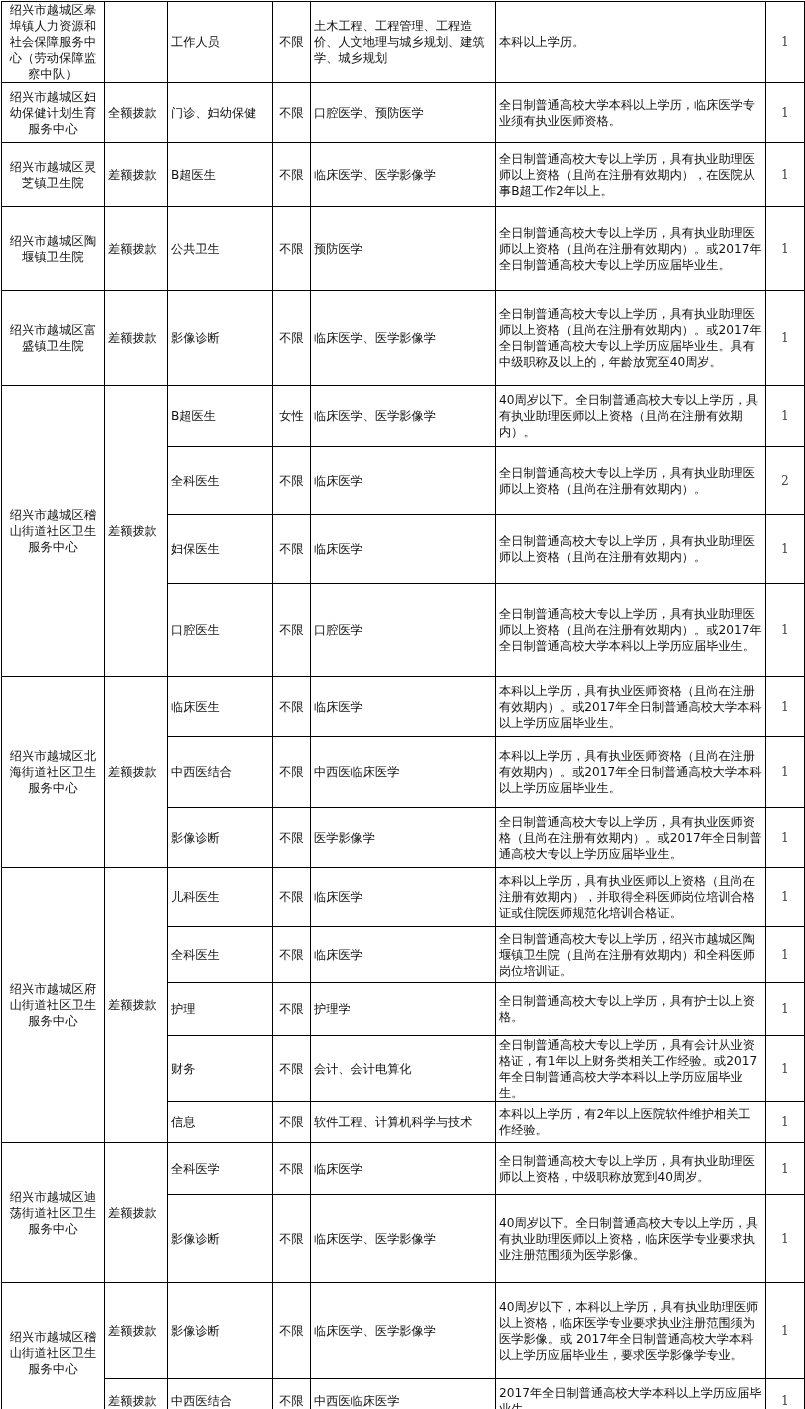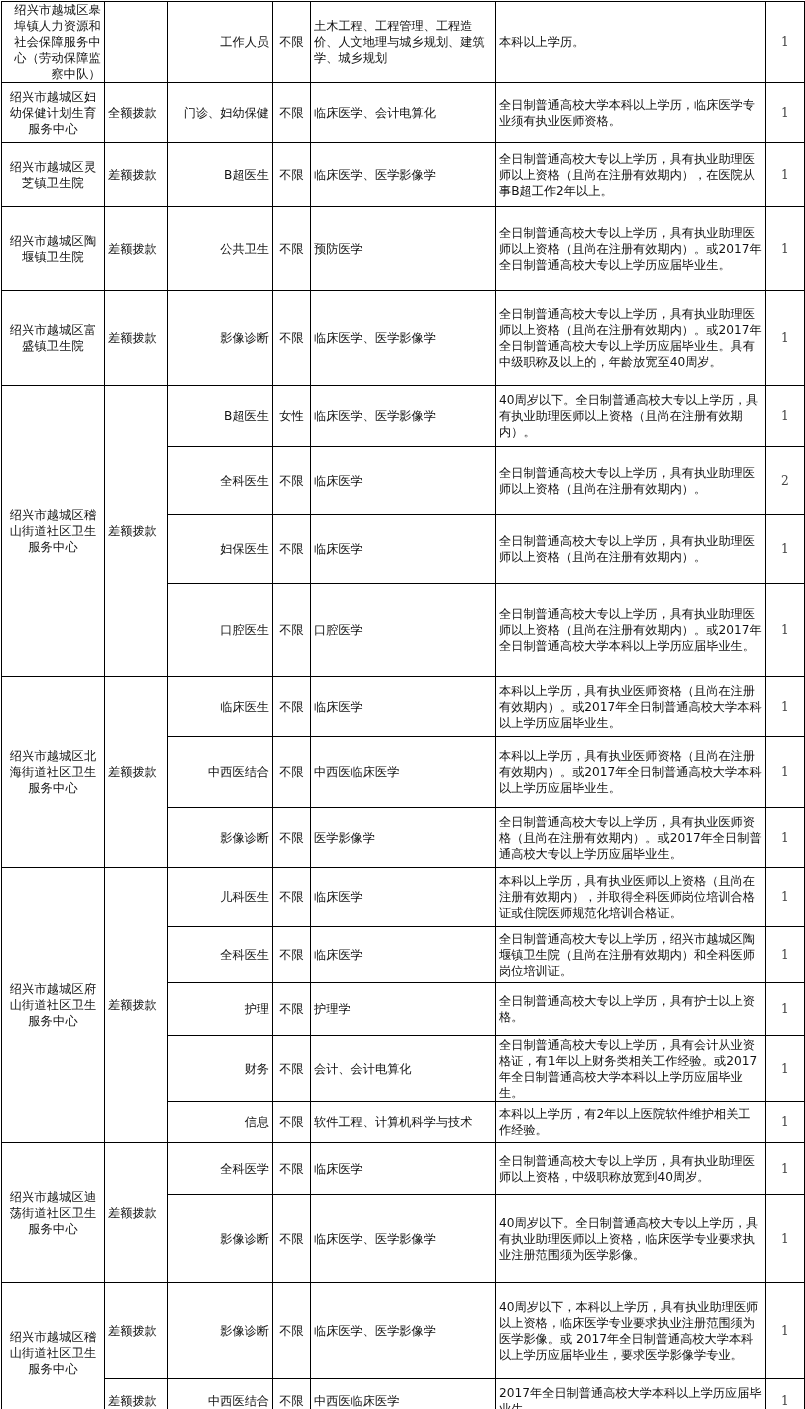--- a/index.html
+++ b/index.html
@@ -3,23 +3,23 @@
   <meta charset="utf-8">
   <style>
     html, body { margin: 0; padding: 0; background: #ffffff; }
     body { width: 805px; height: 1409px; overflow: hidden; position: relative;
            font-family: "DejaVu Sans", "Liberation Sans", sans-serif; color: #111; }
     table.recruit { position: absolute; left: 1px; top: 1px; border-collapse: collapse;
                     table-layout: fixed; width: 803px; }
     table.recruit td { border: 1.5px solid #000; padding: 0 3px; font-size: 12.2px;
                        line-height: 16px; vertical-align: middle; overflow: hidden; }
     td.org { text-align: center; padding: 0 2px; letter-spacing: 0.2px; }
-    td.org.left { text-align: right; }
+    td.org.left { text-align: center; }
     td.fund { text-align: left; }
-    td.pos { text-align: right; }
+    td.pos { text-align: left; }
     td.sex { text-align: center; padding: 0 1px; }
     td.major { text-align: left; }
     td.req { text-align: left; font-size: 12px; line-height: 16px; }
     td.num { text-align: center; font-family: "DejaVu Serif", "Liberation Serif", serif;
              color: #444; font-size: 13px; }
   </style>
 </head>
 <body>
 
 <table class="recruit">
@@ -42,21 +42,21 @@
       <td class="major">土木工程、工程管理、工程造价、人文地理与城乡规划、建筑学、城乡规划</td>
       <td class="req">本科以上学历。</td>
       <td class="num">1</td>
     </tr>
 
     <tr style="height:60px">
       <td class="org">绍兴市越城区妇幼保健计划生育服务中心</td>
       <td class="fund">全额拨款</td>
       <td class="pos">门诊、妇幼保健</td>
       <td class="sex">不限</td>
-      <td class="major">临床医学、会计电算化</td>
+      <td class="major">口腔医学、预防医学</td>
       <td class="req">全日制普通高校大学本科以上学历，临床医学专业须有执业医师资格。</td>
       <td class="num">1</td>
     </tr>
 
     <tr style="height:64px">
       <td class="org">绍兴市越城区灵芝镇卫生院</td>
       <td class="fund">差额拨款</td>
       <td class="pos">B超医生</td>
       <td class="sex">不限</td>
       <td class="major">临床医学、医学影像学</td>

